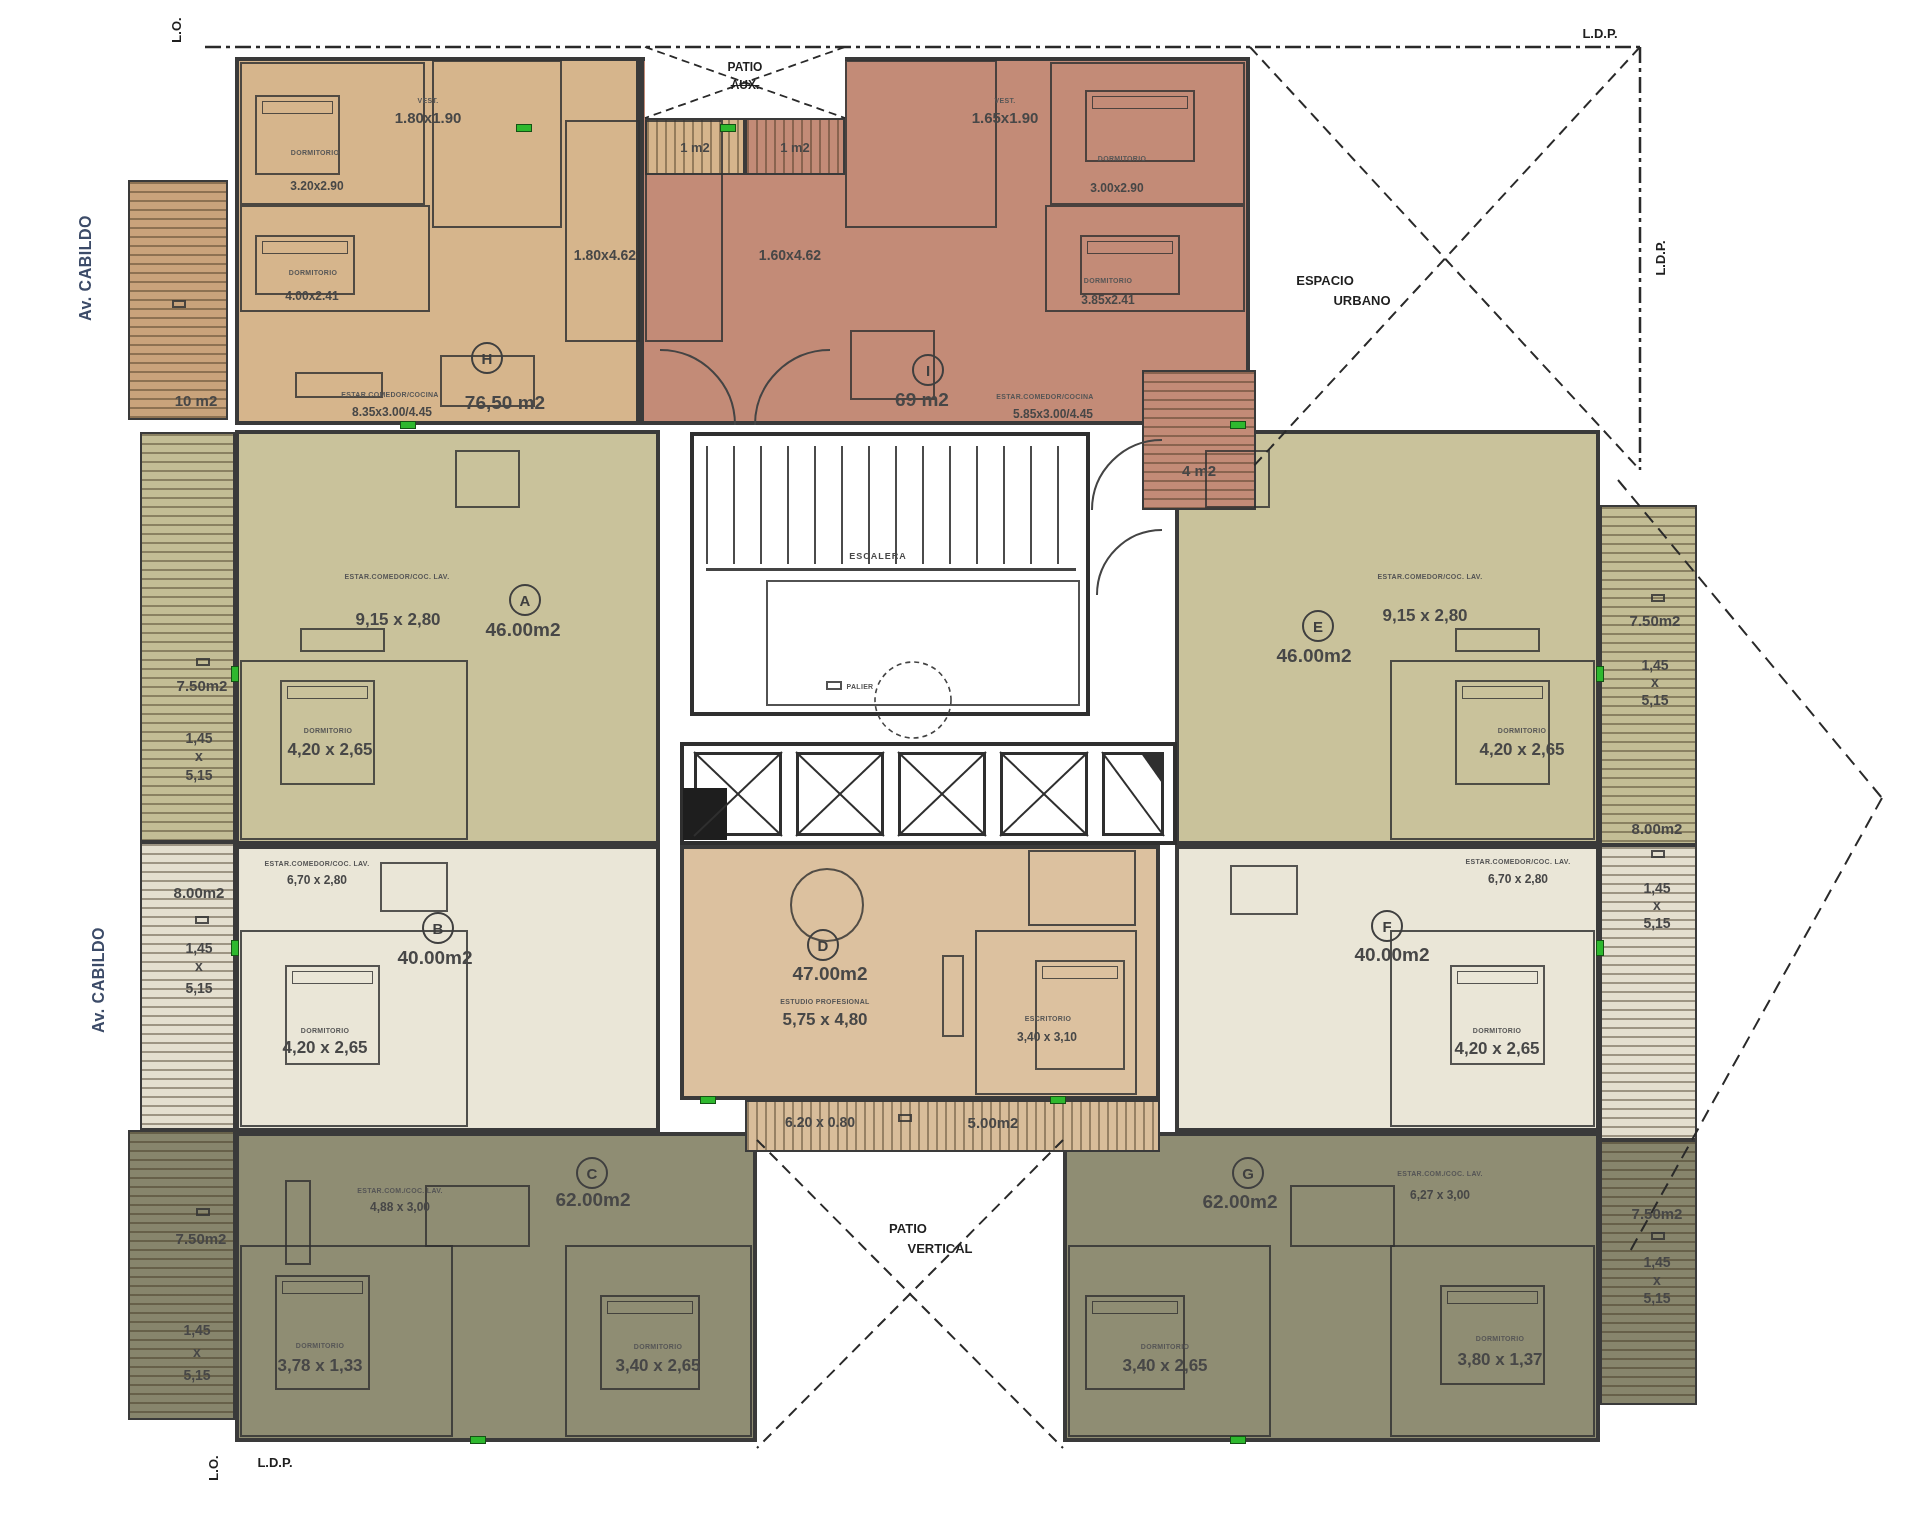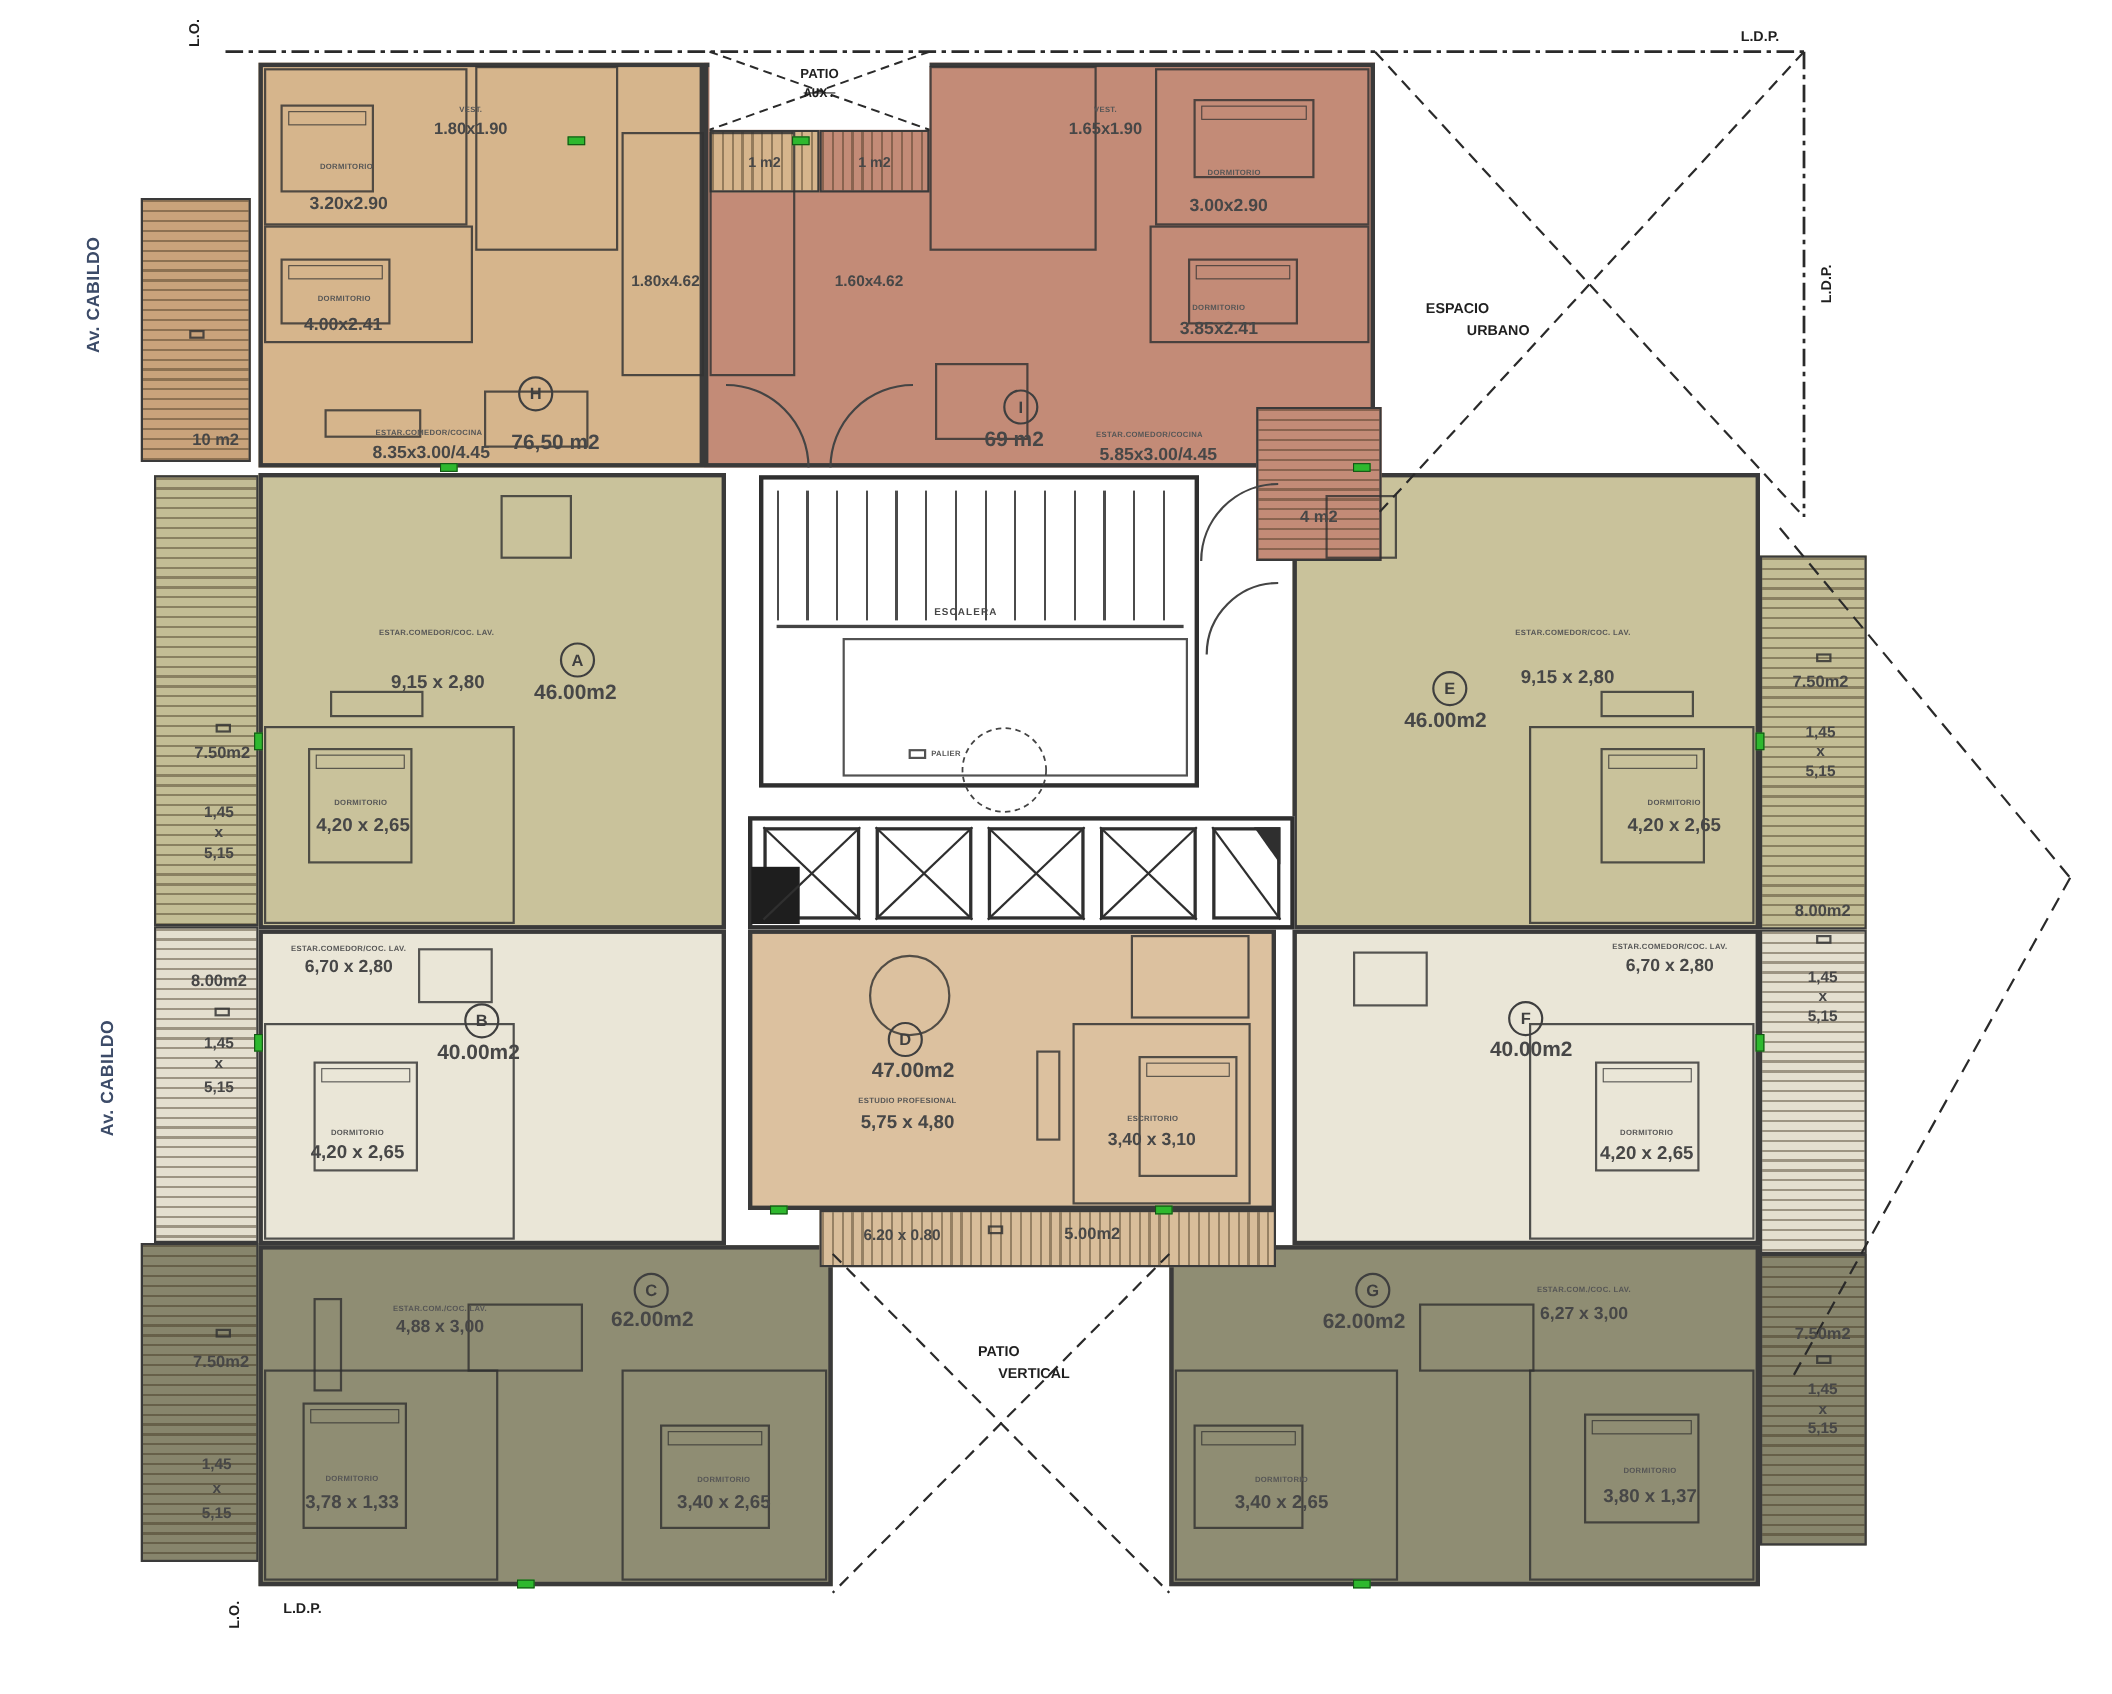--- a/index.html
+++ b/index.html
@@ -6,26 +6,26 @@
   #plan{position:relative;width:1920px;height:1540px;background:#ffffff;overflow:hidden;}
   .unit{position:absolute;border:4px solid #3a3a3a;box-sizing:border-box;z-index:10;}
   .balc{position:absolute;border:2px solid #3a3a3a;box-sizing:border-box;z-index:12;}
   .stripes-v{background-image:repeating-linear-gradient(180deg, rgba(58,45,25,.42) 0 2px, transparent 2px 9px);}
   .stripes-h{background-image:repeating-linear-gradient(90deg, rgba(58,45,25,.42) 0 2px, transparent 2px 9px);}
   .roomline{position:absolute;border:2px solid rgba(52,52,52,.85);box-sizing:border-box;z-index:20;background:transparent;}
   .white{position:absolute;background:#ffffff;z-index:15;}
   .lbl{position:absolute;transform:translate(-50%,-50%);color:#474747;white-space:nowrap;font-weight:bold;z-index:60;}
   .rot{transform:translate(-50%,-50%) rotate(-90deg);}
   .tiny{font-size:7px;letter-spacing:.3px;color:#565656;}
-  .d13{font-size:13px}.d14{font-size:14px}.d15{font-size:15px}.d16{font-size:16px}.d17{font-size:17px}
+  .d13{font-size:13px}.d14{font-size:14px}.d15{font-size:15px}.d16{font-size:12px}.d17{font-size:17px}
   .area{font-size:19px;}
   .bound{font-size:13px;color:#1f1f1f;}
   .street{font-size:16px;color:#3c4b68;letter-spacing:.5px;}
   .openlbl{font-size:13px;color:#1f1f1f;}
-  .strike{text-decoration:line-through;font-family:Liberation Mono, monospace;}
+  .strike{text-decoration:line-through;}
   .circ{position:absolute;width:28px;height:28px;border:2px solid #3f3f3f;border-radius:50%;display:flex;align-items:center;justify-content:center;font-size:15px;font-weight:bold;color:#3f3f3f;transform:translate(-50%,-50%);z-index:60;}
   .bed,.tbl,.sofa{position:absolute;border:2px solid rgba(48,48,48,.8);box-sizing:border-box;z-index:22;}
   .bed::before{content:"";position:absolute;left:5px;right:5px;top:4px;height:11px;border:1px solid rgba(48,48,48,.8);}
   .round{border-radius:50%;}
   .green{position:absolute;background:#2eb82e;border:1px solid #145214;z-index:30;box-sizing:border-box;}
   .treads{position:absolute;background-image:repeating-linear-gradient(90deg,#4b4b4b 0 2px,transparent 2px 27px);z-index:21;}
   .bar{position:absolute;background:#444;z-index:21;}
   .cell{position:absolute;border:3px solid #2f2f2f;background:#fff;box-sizing:border-box;z-index:18;}
   .darkblk{position:absolute;background:#1e1e1e;z-index:19;}
   svg.lines{position:absolute;left:0;top:0;z-index:50;pointer-events:none;}

